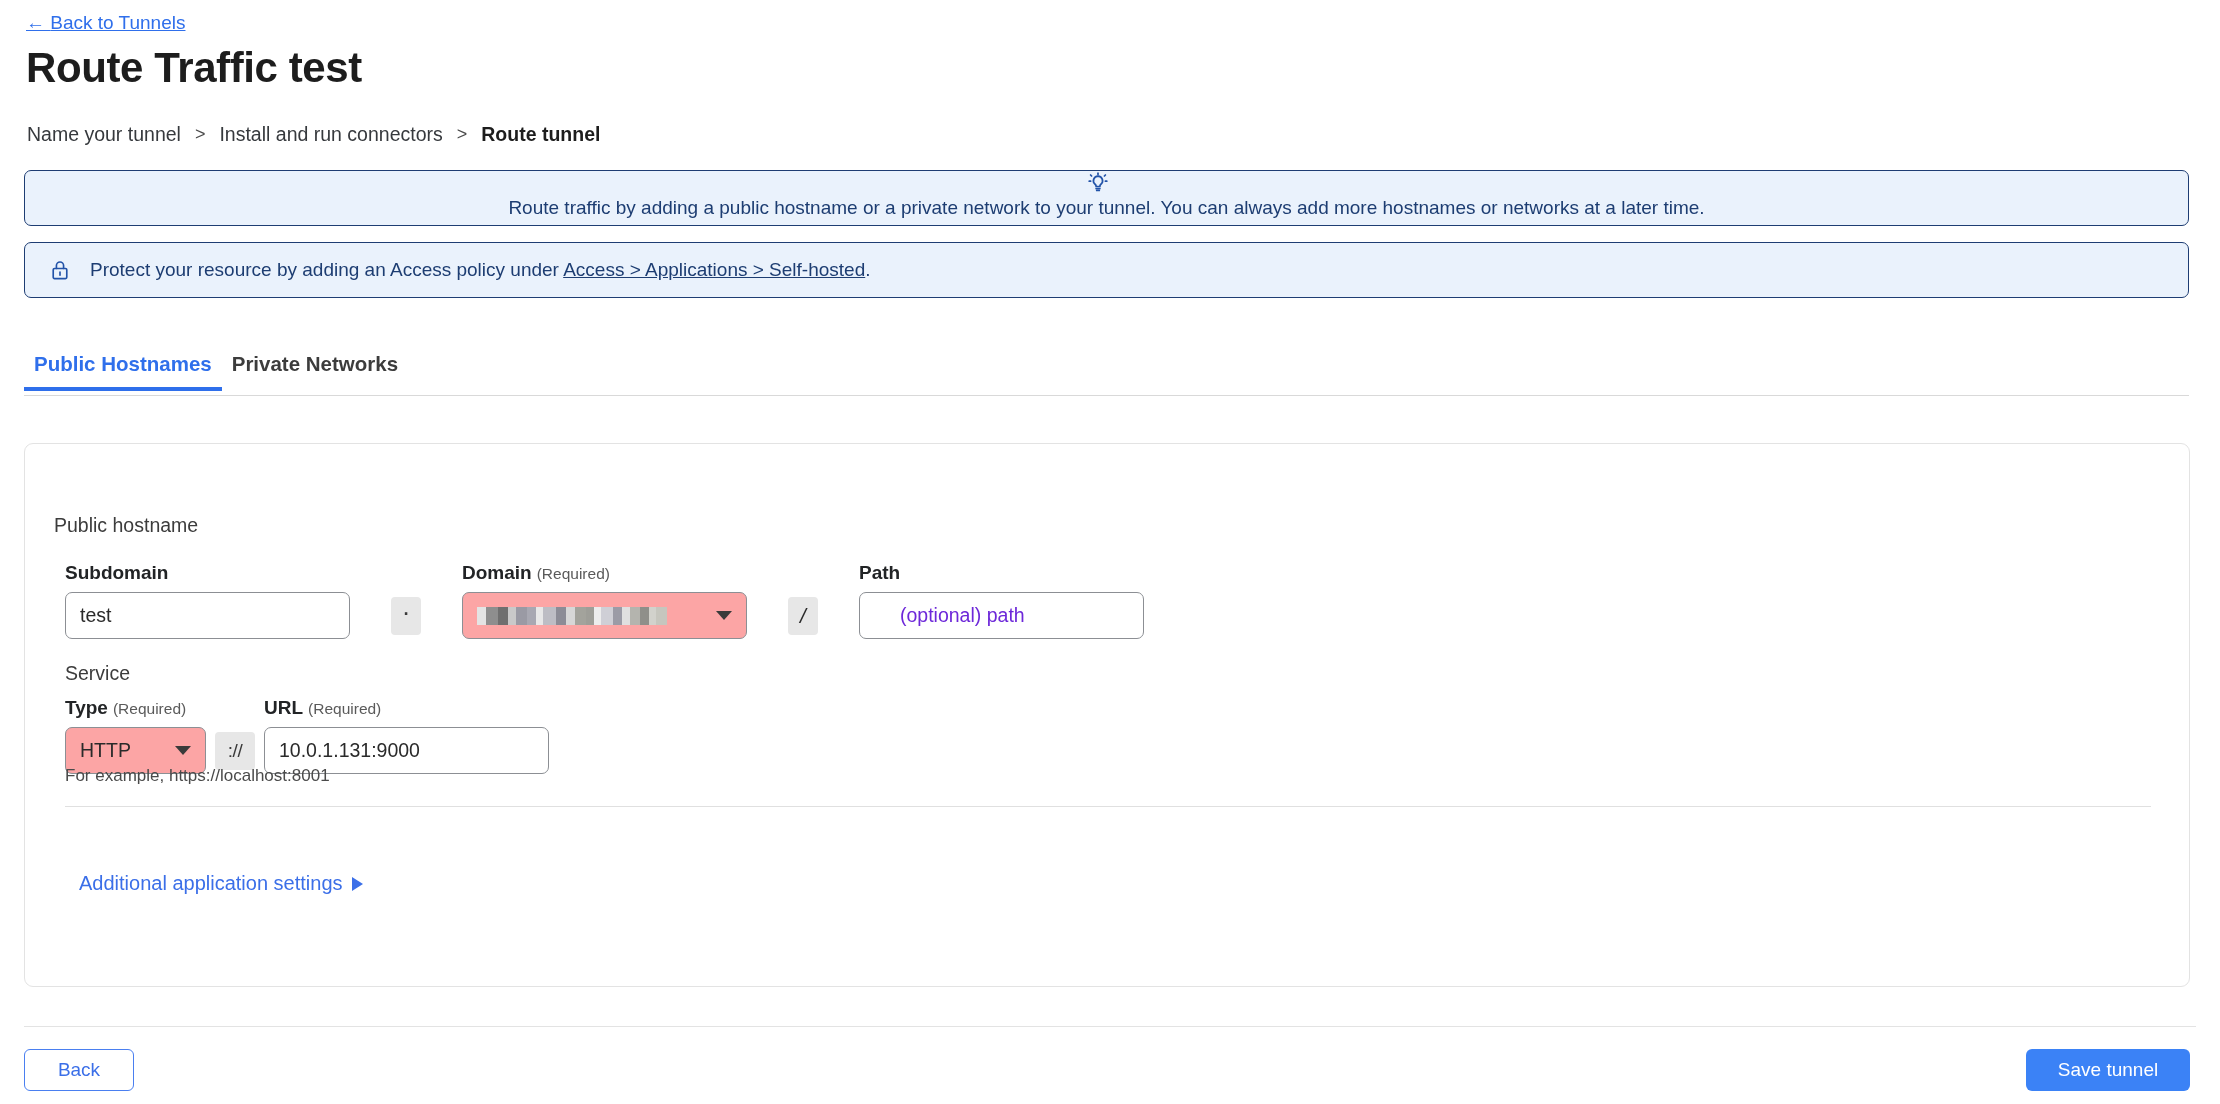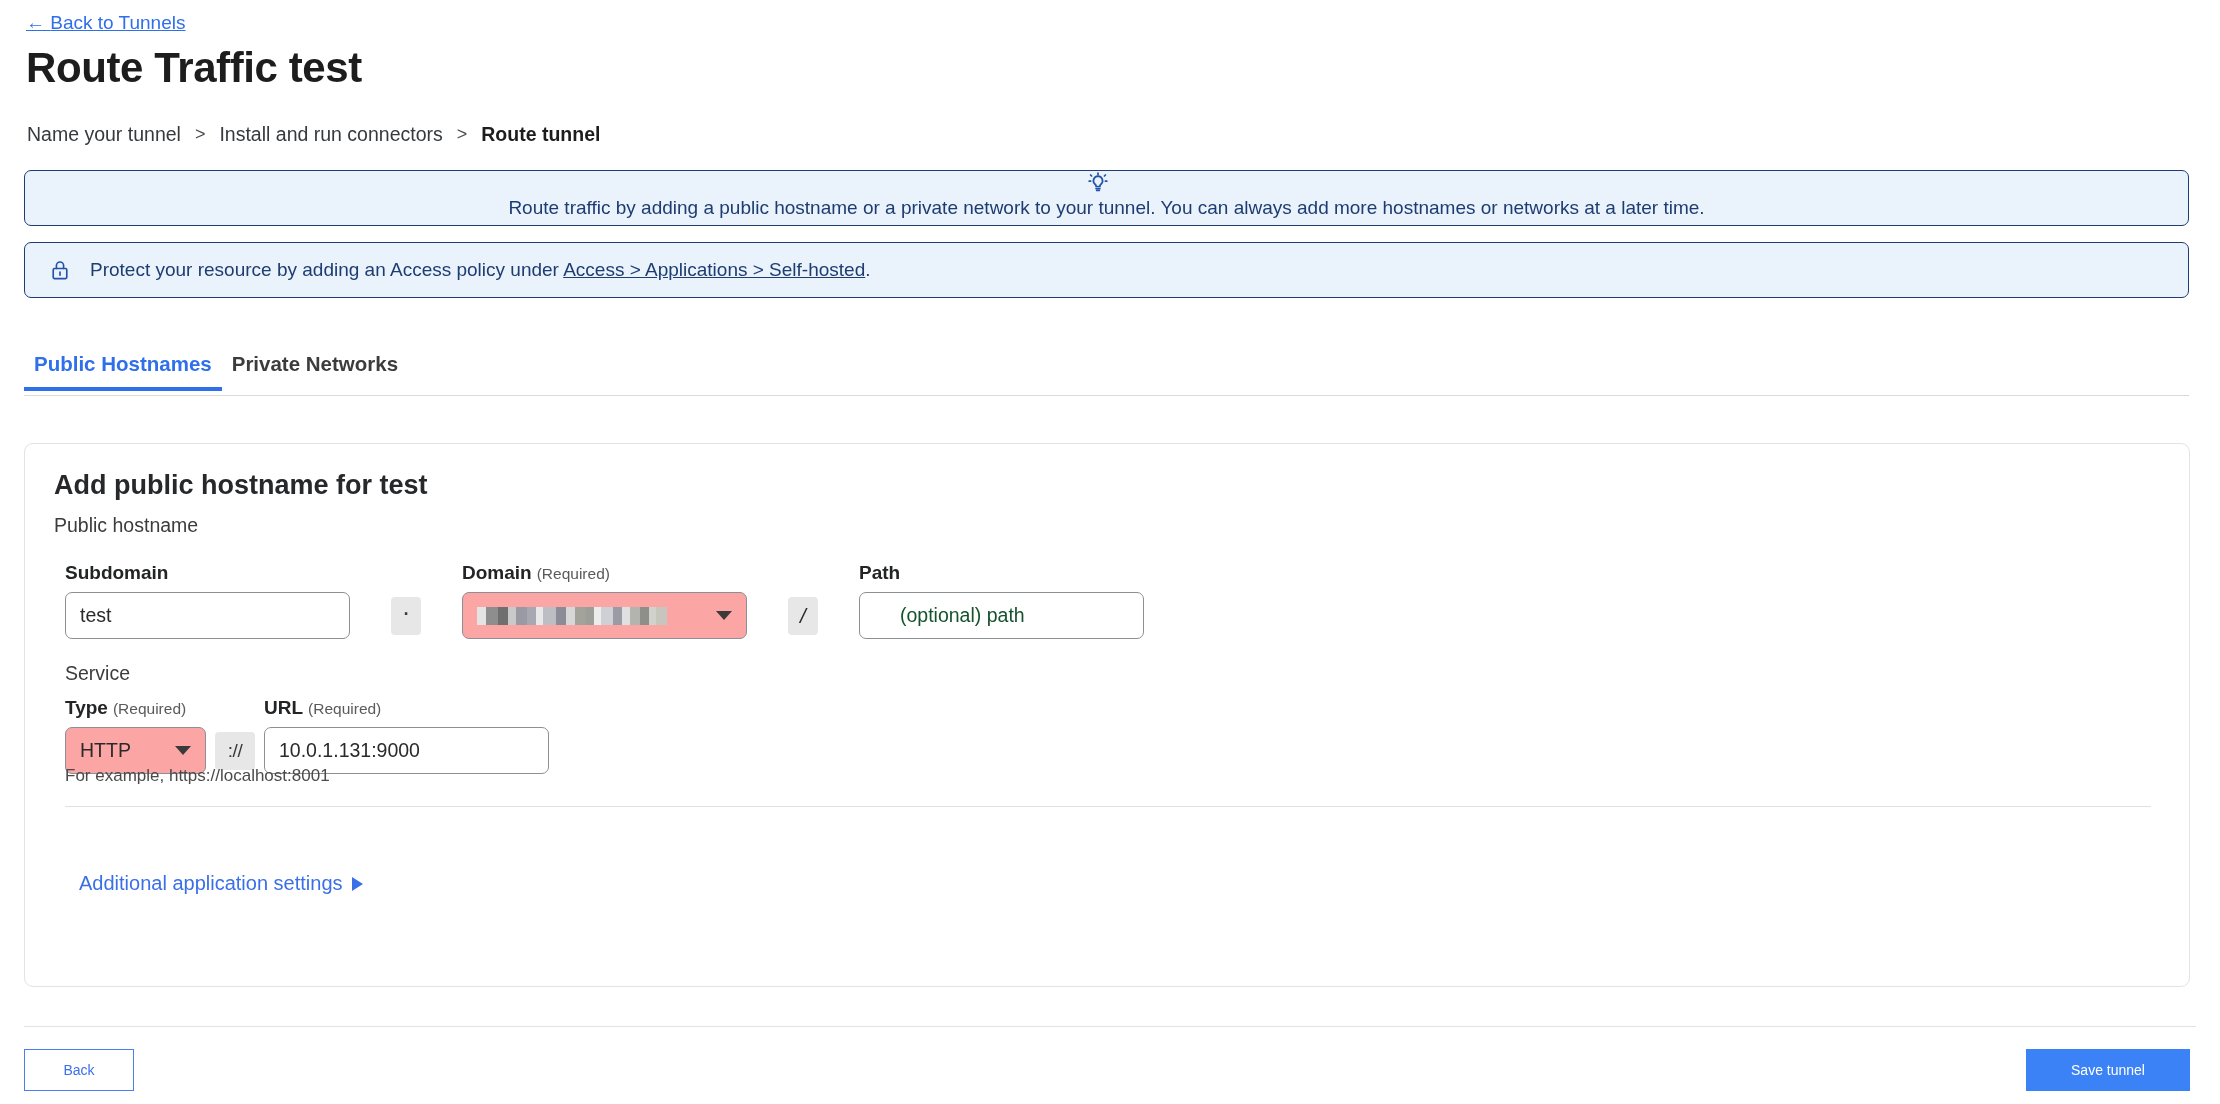--- a/index.html
+++ b/index.html
@@ -155,21 +155,21 @@
     height: 47px;
     border: 1.4px solid #8c8f94;
     border-radius: 7px;
     background: #fff;
     display: flex;
     align-items: center;
     padding: 0 14px;
     font-size: 19.5px;
     color: #2a2a2a;
   }
-  .input-box.placeholder { color: #14532d; padding-left: 40px; }
+  .input-box.placeholder { color: #6d28d9; padding-left: 40px; }
 
   .joiner {
     width: 30px; height: 38px;
     background: #e7e7e7;
     border-radius: 4px;
     display: flex;
     align-items: center;
     justify-content: center;
     font-size: 19px;
     color: #3a3a3a;
@@ -276,22 +276,22 @@
   .footer-rule {
     position: absolute;
     left: 24px; top: 1026px;
     width: 2172px;
     height: 1px;
     background: #e3e3e3;
   }
   .btn {
     position: absolute;
     height: 42px;
-    border-radius: 0;
-    font-size: 14px;
+    border-radius: 6px;
+    font-size: 19px;
     display: flex;
     align-items: center;
     justify-content: center;
     cursor: pointer;
     white-space: nowrap;
   }
   #btn-back {
     left: 24px; top: 1049px;
     width: 110px;
     background: #fff;
@@ -355,21 +355,20 @@
     </span>
   </div>
 
   <div class="tabs">
     <div class="tab active">Public Hostnames</div>
     <div class="tab">Private Networks</div>
   </div>
 
   <div class="card">
 
-    <div class="card-title">Add public hostname for test</div>
     <div class="card-sub">Public hostname</div>
 
     <div id="row-hostname">
 
       <div id="grp-subdomain">
         <div class="field-label">
           <span>Subdomain</span>
         </div>
         <div class="input-box">
           <span>test</span>

